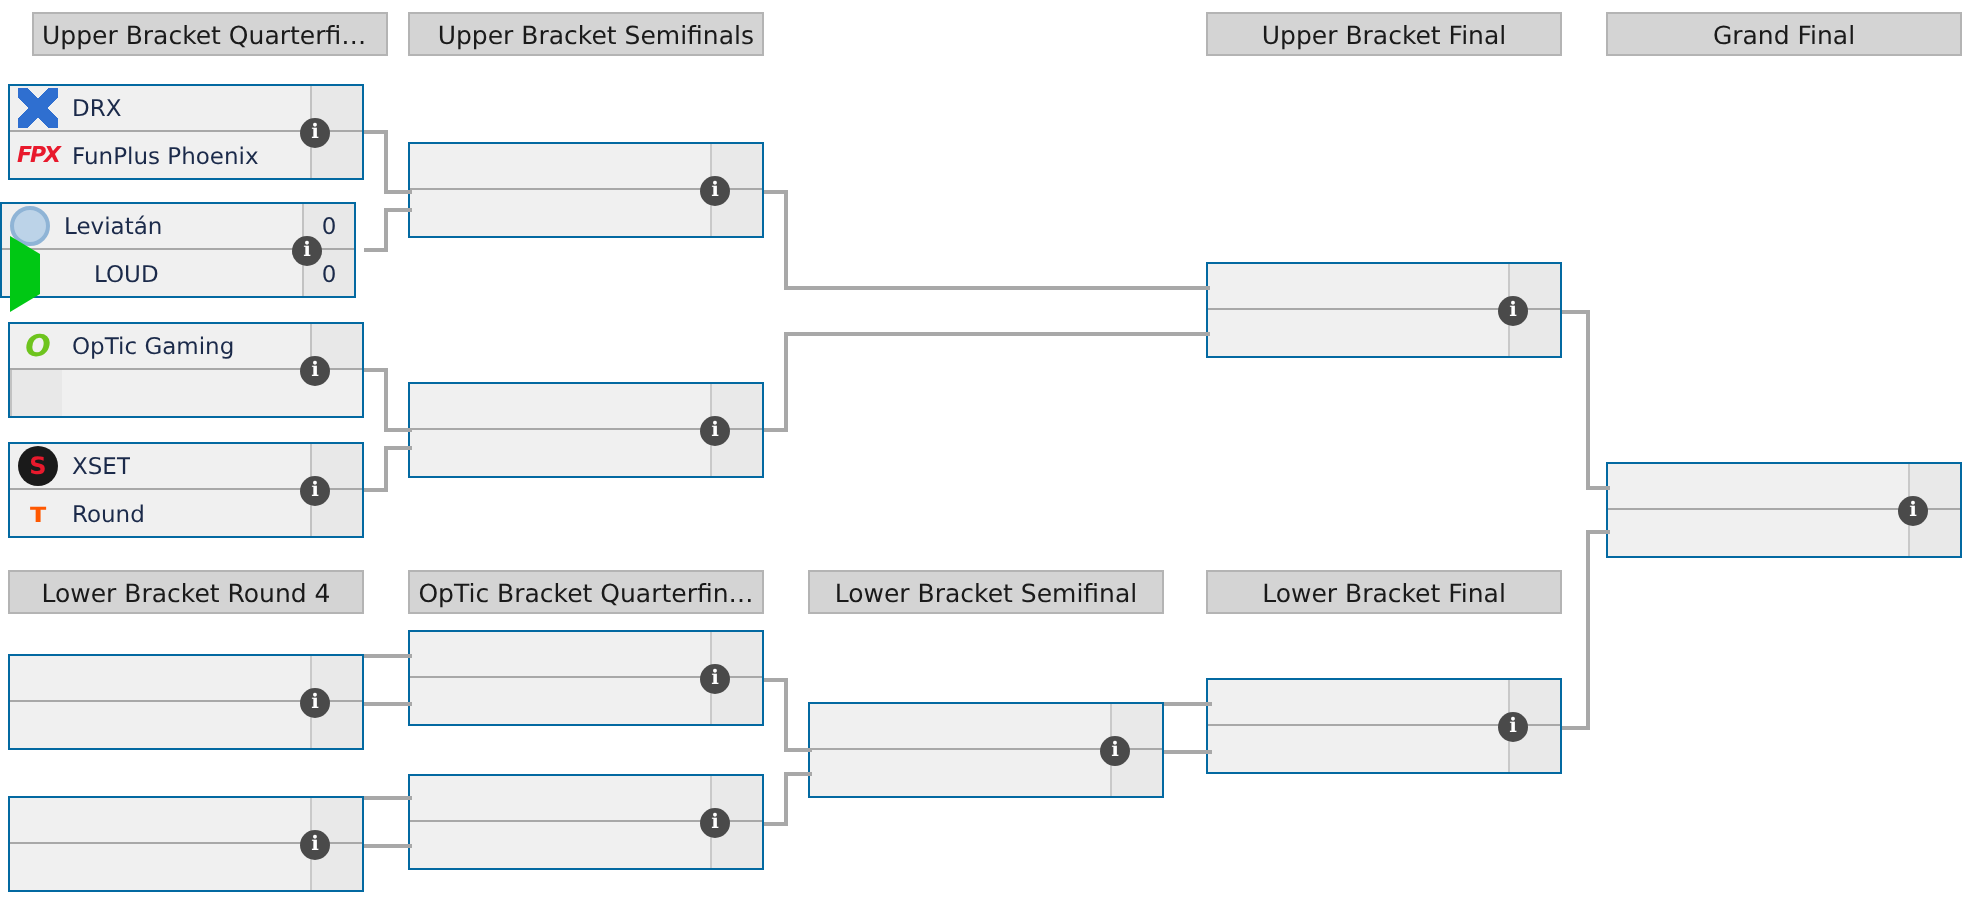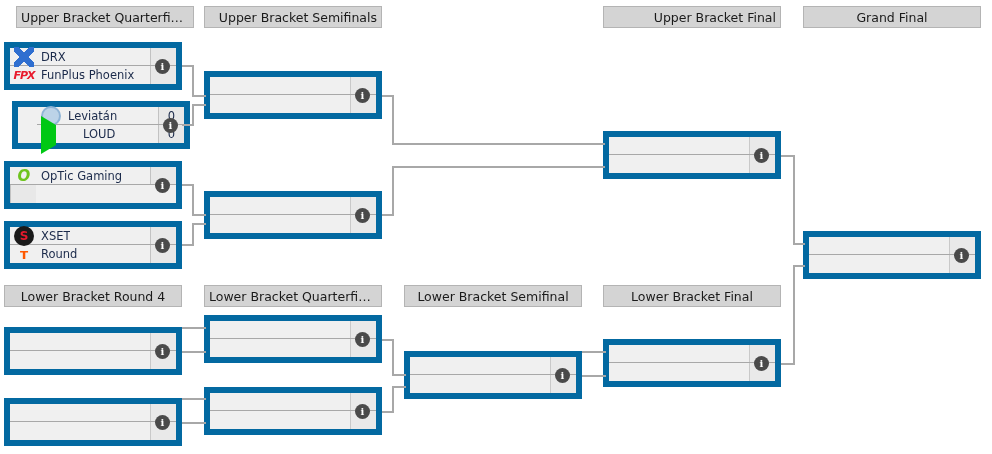--- a/index.html
+++ b/index.html
@@ -10,21 +10,21 @@
   .round-header{
     position:absolute;height:22px;line-height:22px;
     background:#d4d4d4;border:1px solid #b4b4b4;
     text-align:center;font-size:12.5px;color:#1a1a1a;
     white-space:nowrap;overflow:hidden;text-overflow:ellipsis;
     box-sizing:border-box;padding:0 4px;
   }
 
   
   .match{position:absolute;box-sizing:border-box;
-         border:6px solid #0369a1;background:#f0f0f0;}
+         border:1px solid #0369a1;background:#f0f0f0;}
   .match .slot{position:relative;box-sizing:border-box;height:50%;
                display:flex;align-items:center;}
   .match .slot.top{border-bottom:1px solid #a8a8a8;}
   .match .team{flex:1;display:flex;align-items:center;min-width:0;
                padding-left:4px;overflow:hidden;}
   .match .logo{width:20px;height:20px;flex:0 0 20px;margin-right:7px;
                position:relative;}
   .match .tname{font-size:11.5px;color:#1b2a4a;white-space:nowrap;
                 overflow:hidden;text-overflow:ellipsis;}
   .match .score{flex:0 0 26px;border-left:1px solid #c2c2c2;
@@ -106,44 +106,44 @@
     <div class="ln lnh" style="left: 382px; top: 339px; width: 12px;"></div>
     <div class="ln lnv" style="left: 392px; top: 339px; height: 37px;"></div>
     <div class="ln lnh" style="left: 392px; top: 374px; width: 14px;"></div>
     <div class="ln lnh" style="left: 382px; top: 411px; width: 12px;"></div>
     <div class="ln lnv" style="left: 392px; top: 386px; height: 26px;"></div>
     <div class="ln lnh" style="left: 392px; top: 386px; width: 14px;"></div>
     <div class="ln lnh" style="left: 582px; top: 375px; width: 24px;"></div>
     <div class="ln lnh" style="left: 582px; top: 351px; width: 24px;"></div>
     <div class="round-header" style="left: 16px; top: 6px; width: 178px;">Upper Bracket Quarterfin…</div>
     <div class="round-header" style="left: 204px; top: 6px; width: 178px; text-align: right;">Upper Bracket Semifinals</div>
-    <div class="round-header" style="left: 603px; top: 6px; width: 178px; text-align: right;">Upper Bracket Final</div>
+    <div class="round-header" style="left: 603px; top: 6px; width: 178px;">Upper Bracket Final</div>
     <div class="round-header" style="left: 803px; top: 6px; width: 178px;">Grand Final</div>
     <div class="round-header" style="left: 4px; top: 285px; width: 178px;">Lower Bracket Round 4</div>
-    <div class="round-header" style="left: 204px; top: 285px; width: 178px;">Lower Bracket Quarterfin…</div>
+    <div class="round-header" style="left: 204px; top: 285px; width: 178px;">OpTic Bracket Quarterfin…</div>
     <div class="round-header" style="left: 404px; top: 285px; width: 178px;">Lower Bracket Semifinal</div>
     <div class="round-header" style="left: 603px; top: 285px; width: 178px;">Lower Bracket Final</div>
     <div class="match" style="left: 4px; top: 42px; width: 178px; height: 48px;">
       <div class="slot top">
         <div class="team">
           <div class="logo lg-drx"></div>
           <span class="tname">DRX</span>
         </div>
         <div class="score"></div>
       </div>
       <div class="slot">
         <div class="team">
           <div class="logo lg-fpx">FPX</div>
           <span class="tname">FunPlus Phoenix</span>
         </div>
         <div class="score"></div>
       </div>
       <div class="infobadge" style="left: 145px;">i</div>
     </div>
-    <div class="match" style="left: 12px; top: 101px; width: 178px; height: 48px; padding-left: 19px;">
+    <div class="match" style="left: 0; top: 101px; width: 178px; height: 48px;">
       <div class="slot top">
         <div class="team">
           <div class="logo lg-lev"></div>
           <span class="tname">Leviatán</span>
         </div>
         <div class="score">0</div>
       </div>
       <div class="slot">
         <div class="team">
           <div class="logo lg-loud"></div>

